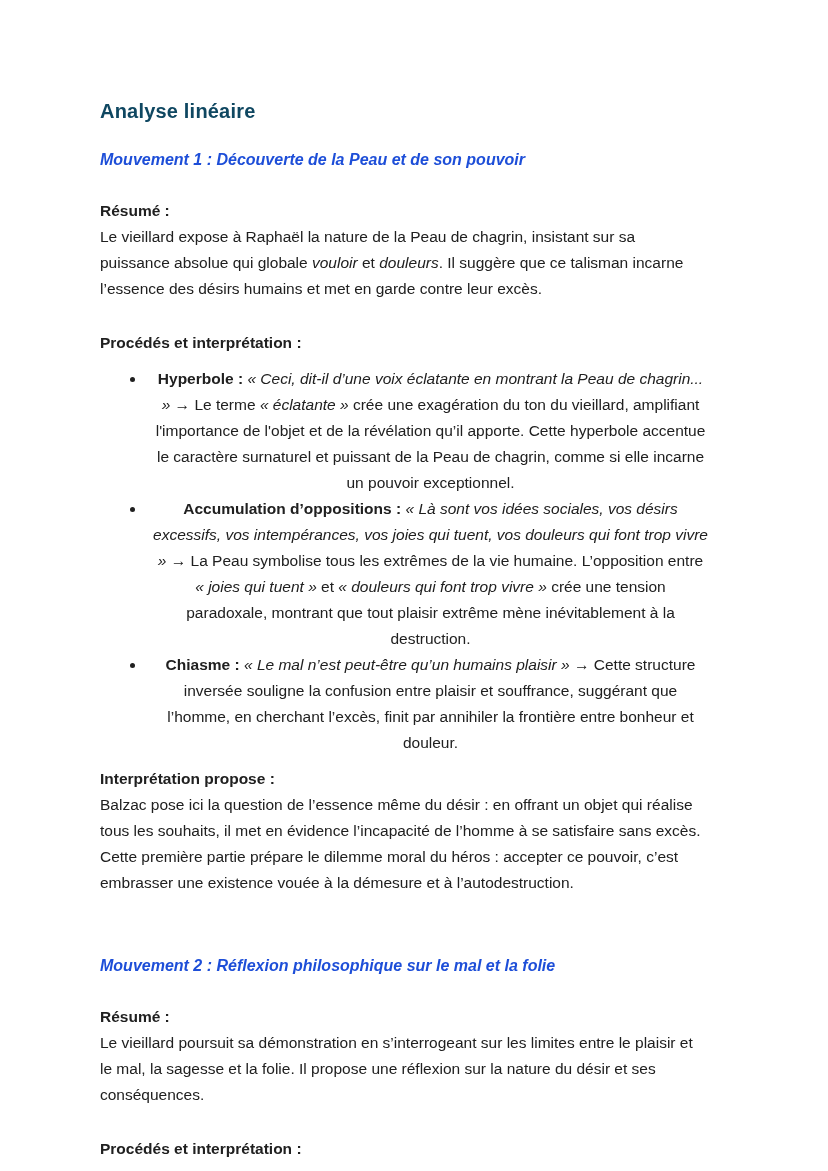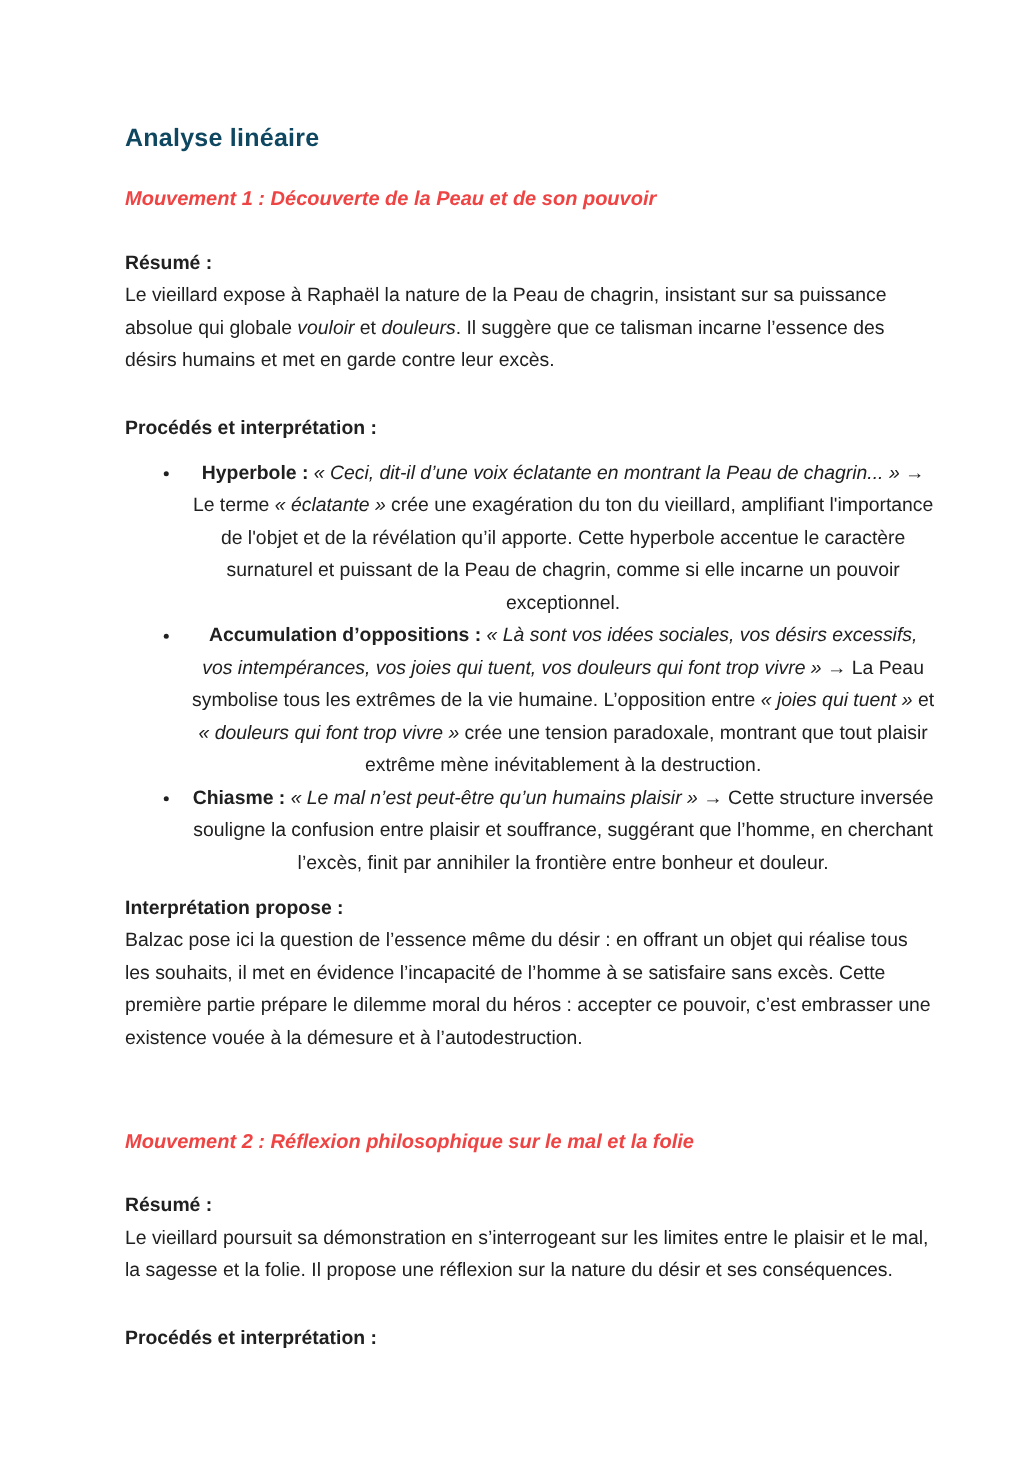--- a/index.html
+++ b/index.html
@@ -7,37 +7,37 @@
   body {
     width: 828px;
     height: 1171px;
     background: #ffffff;
     overflow: hidden;
     font-family: "Liberation Sans", sans-serif;
   }
   .page {
     width: 828px;
     height: 876px;
-    padding: 99px 80px 0 100px;
+    padding: 99px 120px 0 100px;
     color: #202020;
   }
   .doc-title {
     font-size: 20px;
     line-height: 24px;
     font-weight: 700;
     color: #0f4761;
     margin: 0;
     letter-spacing: 0.2px;
   }
   .movement-heading {
     font-size: 16px;
     line-height: 20px;
     font-weight: 700;
     font-style: italic;
-    color: #ef4444;
+    color: #1d4ed8;
     margin: 27px 0 0 0;
   }
   .movement-heading.second { margin-top: 60px; }
   .para {
     font-size: 15.5px;
     line-height: 26px;
     margin: 28px 0 0 0;
   }
   .para.tight { margin-top: 10px; }
   .para .label {

